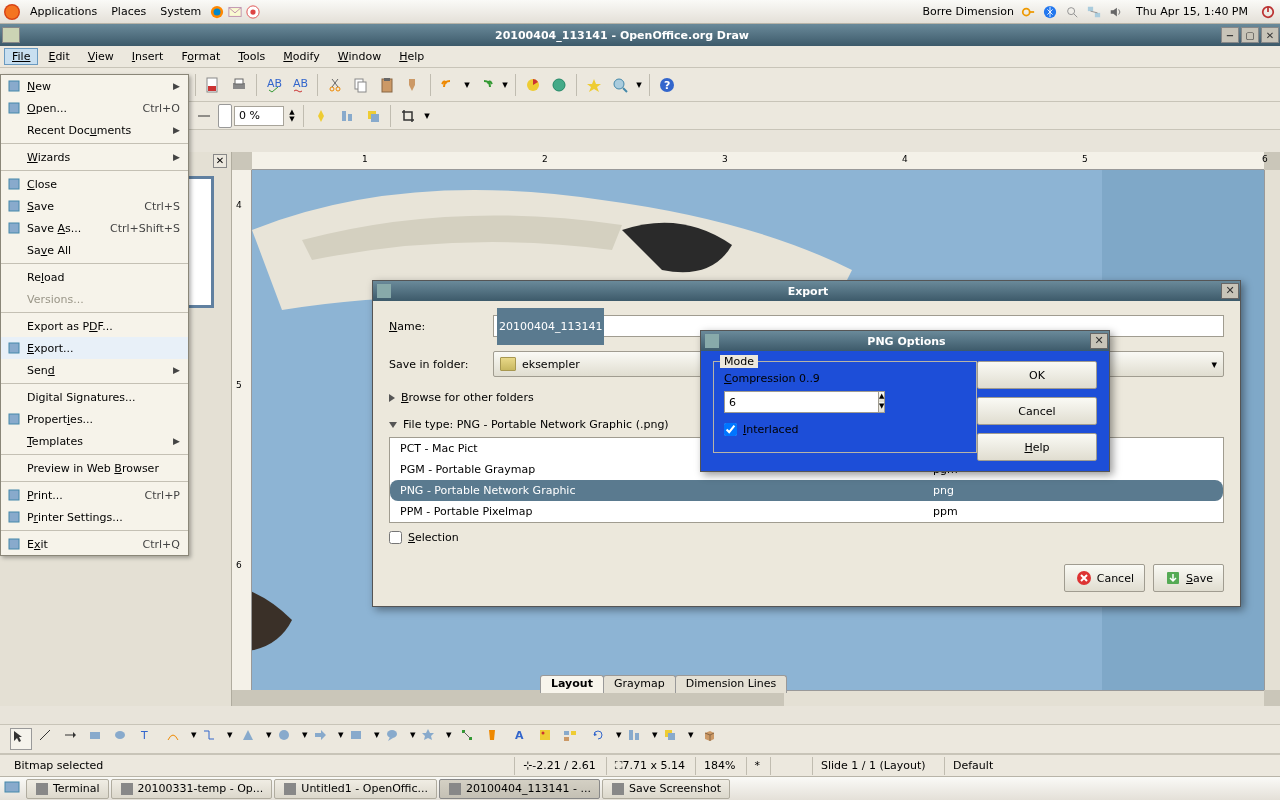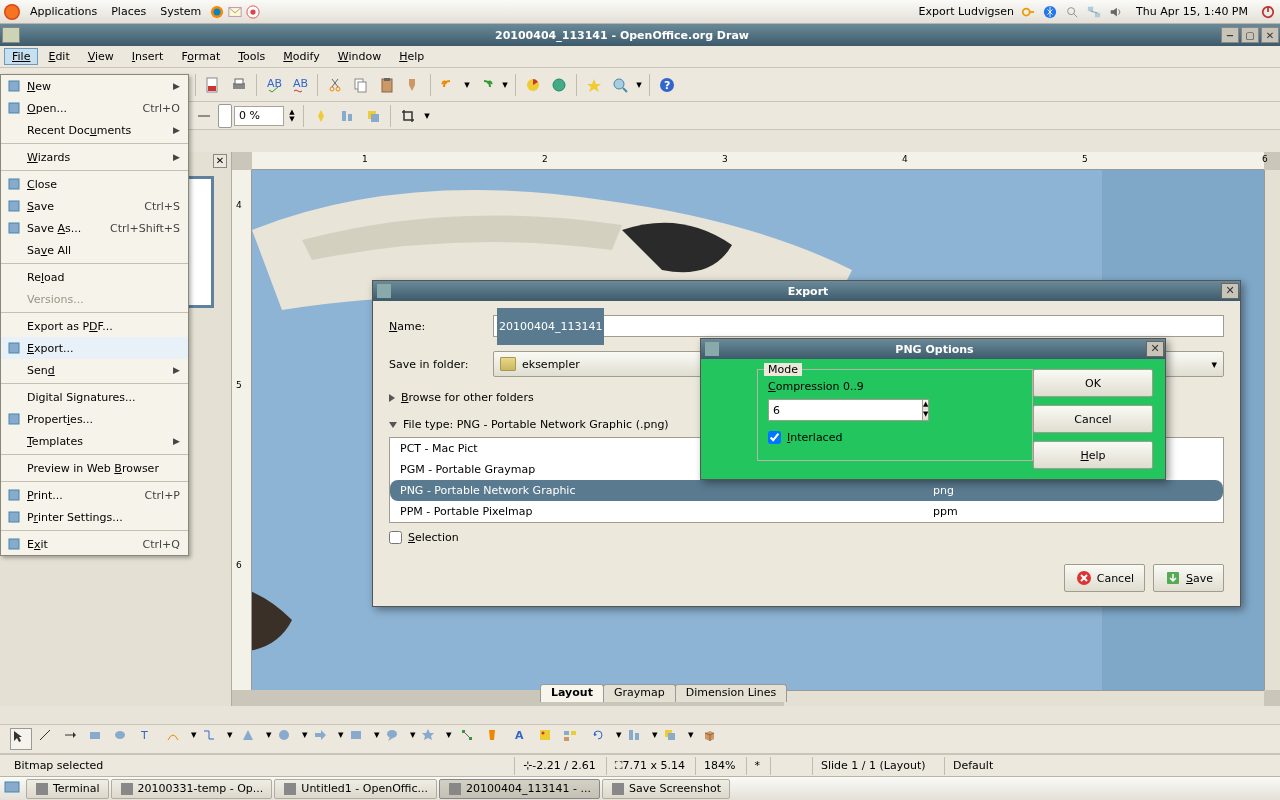--- a/index.html
+++ b/index.html
@@ -85,22 +85,22 @@
 .ft-list .ftrow.sel { background:#5a7a8f; color:#fff;border-radius:8px;}
 .ft-list .ftrow .ftn { flex:1;}
 .ft-list .ftrow .fte { width:280px;}
 .chk-row { display:flex; align-items:center; margin:6px 0;}
 .chk-row input { margin-right:6px;}
 .dlg-buttons { display:flex; justify-content:flex-end; gap:8px; margin-top:20px;}
 .dlg-btn { height:28px; padding:0 10px; border:1px solid #a09c90; background:linear-gradient(#fafaf5,#e0ddd0); border-radius:2px; display:flex; align-items:center; gap:4px; cursor:pointer;}
 .dlg-btn .bi { width:18px; height:18px; display:inline-flex; align-items:center; justify-content:center;}
 
 
-.png-dlg { position:absolute; left:700px; top:338px; width:466px; background:#22c55e; border:1px solid #555; box-shadow:3px 3px 8px rgba(0,0,0,0.4); z-index:300;}
-.png-body { padding:10px 12px; display:flex; margin-left:44px;}
+.png-dlg { position:absolute; left:700px; top:330px; width:410px; background:#1d4ed8; border:1px solid #555; box-shadow:3px 3px 8px rgba(0,0,0,0.4); z-index:300;}
+.png-body { padding:10px 12px; display:flex; }
 .png-left { flex:1;}
 .fieldset { border:1px solid #b8b4a6; padding:8px 10px 10px 10px; position:relative;}
 .fieldset .legend { position:absolute; top:-7px; left:6px; background:#ece8dc; padding:0 4px;}
 .comp-row { margin:2px 0 6px 0;}
 .spin { display:flex; width:90px; height:22px;}
 .spin input { flex:1; border:1px solid #a09c90; border-right:none; padding:0 4px;}
 .spin .sbtns { width:16px; display:flex; flex-direction:column; border:1px solid #a09c90;}
 .spin .sbtns div { flex:1; background:linear-gradient(#fafaf5,#e0ddd0); text-align:center; font-size:7px; line-height:9px; cursor:pointer;}
 .png-right { width:120px; display:flex; flex-direction:column; gap:8px;}
 .png-right .dlg-btn { justify-content:center;}
@@ -143,21 +143,21 @@
         </svg>
       </span>
     <span class="tray-icon">
         <svg viewBox="0 0 16 16">
           <circle cx="8" cy="8" r="7" fill="#fff" stroke="#d44"></circle>
           <circle cx="8" cy="8" r="3" fill="#d44"></circle>
         </svg>
       </span>
   </div>
   <div class="right">
-    <span>Export Ludvigsen</span>
+    <span>Borre Dimension</span>
     <span class="tray-icon">
         <svg viewBox="0 0 16 16">
           <circle cx="6" cy="8" r="4" fill="none" stroke="#e90" stroke-width="2"></circle>
           <rect x="9" y="7" width="6" height="2" fill="#e90"></rect>
         </svg>
       </span>
     <span class="tray-icon">
         <svg viewBox="0 0 16 16">
           <circle cx="8" cy="8" r="7" fill="#27e"></circle>
           <path d="M8 2 L8 14 M5 5 L11 11 M5 11 L11 5" stroke="#fff" fill="none"></path>
@@ -518,21 +518,21 @@
         <path d="M 100 90 Q 250 50 420 75 L 410 100 Q 260 80 110 110 Z" fill="#d4d0c0"></path>
         <path d="M 420 80 Q 480 60 530 95 Q 510 130 460 120 Z" fill="#2a2a2a"></path>
         <path d="M 420 200 Q 550 250 600 380 Q 580 450 500 440 Q 420 420 380 340 Q 360 260 420 200 Z" fill="#ede8d8"></path>
         <path d="M 440 240 Q 520 280 550 360 L 530 380 Q 470 340 450 280 Z" fill="#d8d3c2"></path>
         <path d="M -20 440 Q 40 420 90 470 Q 70 510 10 500 Z" fill="#3a3028"></path>
         <path d="M 5 455 L 35 445 L 45 465 Z" fill="#2a2018"></path>
       </svg>
     </div>
     <div class="canvasscroll"></div>
     <div class="canvasscroll-h"></div>
-    <div class="tabs" style="bottom:4px;">
+    <div class="tabs" style="bottom:13px;">
       <div class="tab act">Layout</div>
       <div class="tab">Graymap</div>
       <div class="tab">Dimension Lines</div>
     </div>
   </div>
 </div>
 
 <div class="export-dlg">
   <div class="dlg-title">
     <span class="ico"></span>

